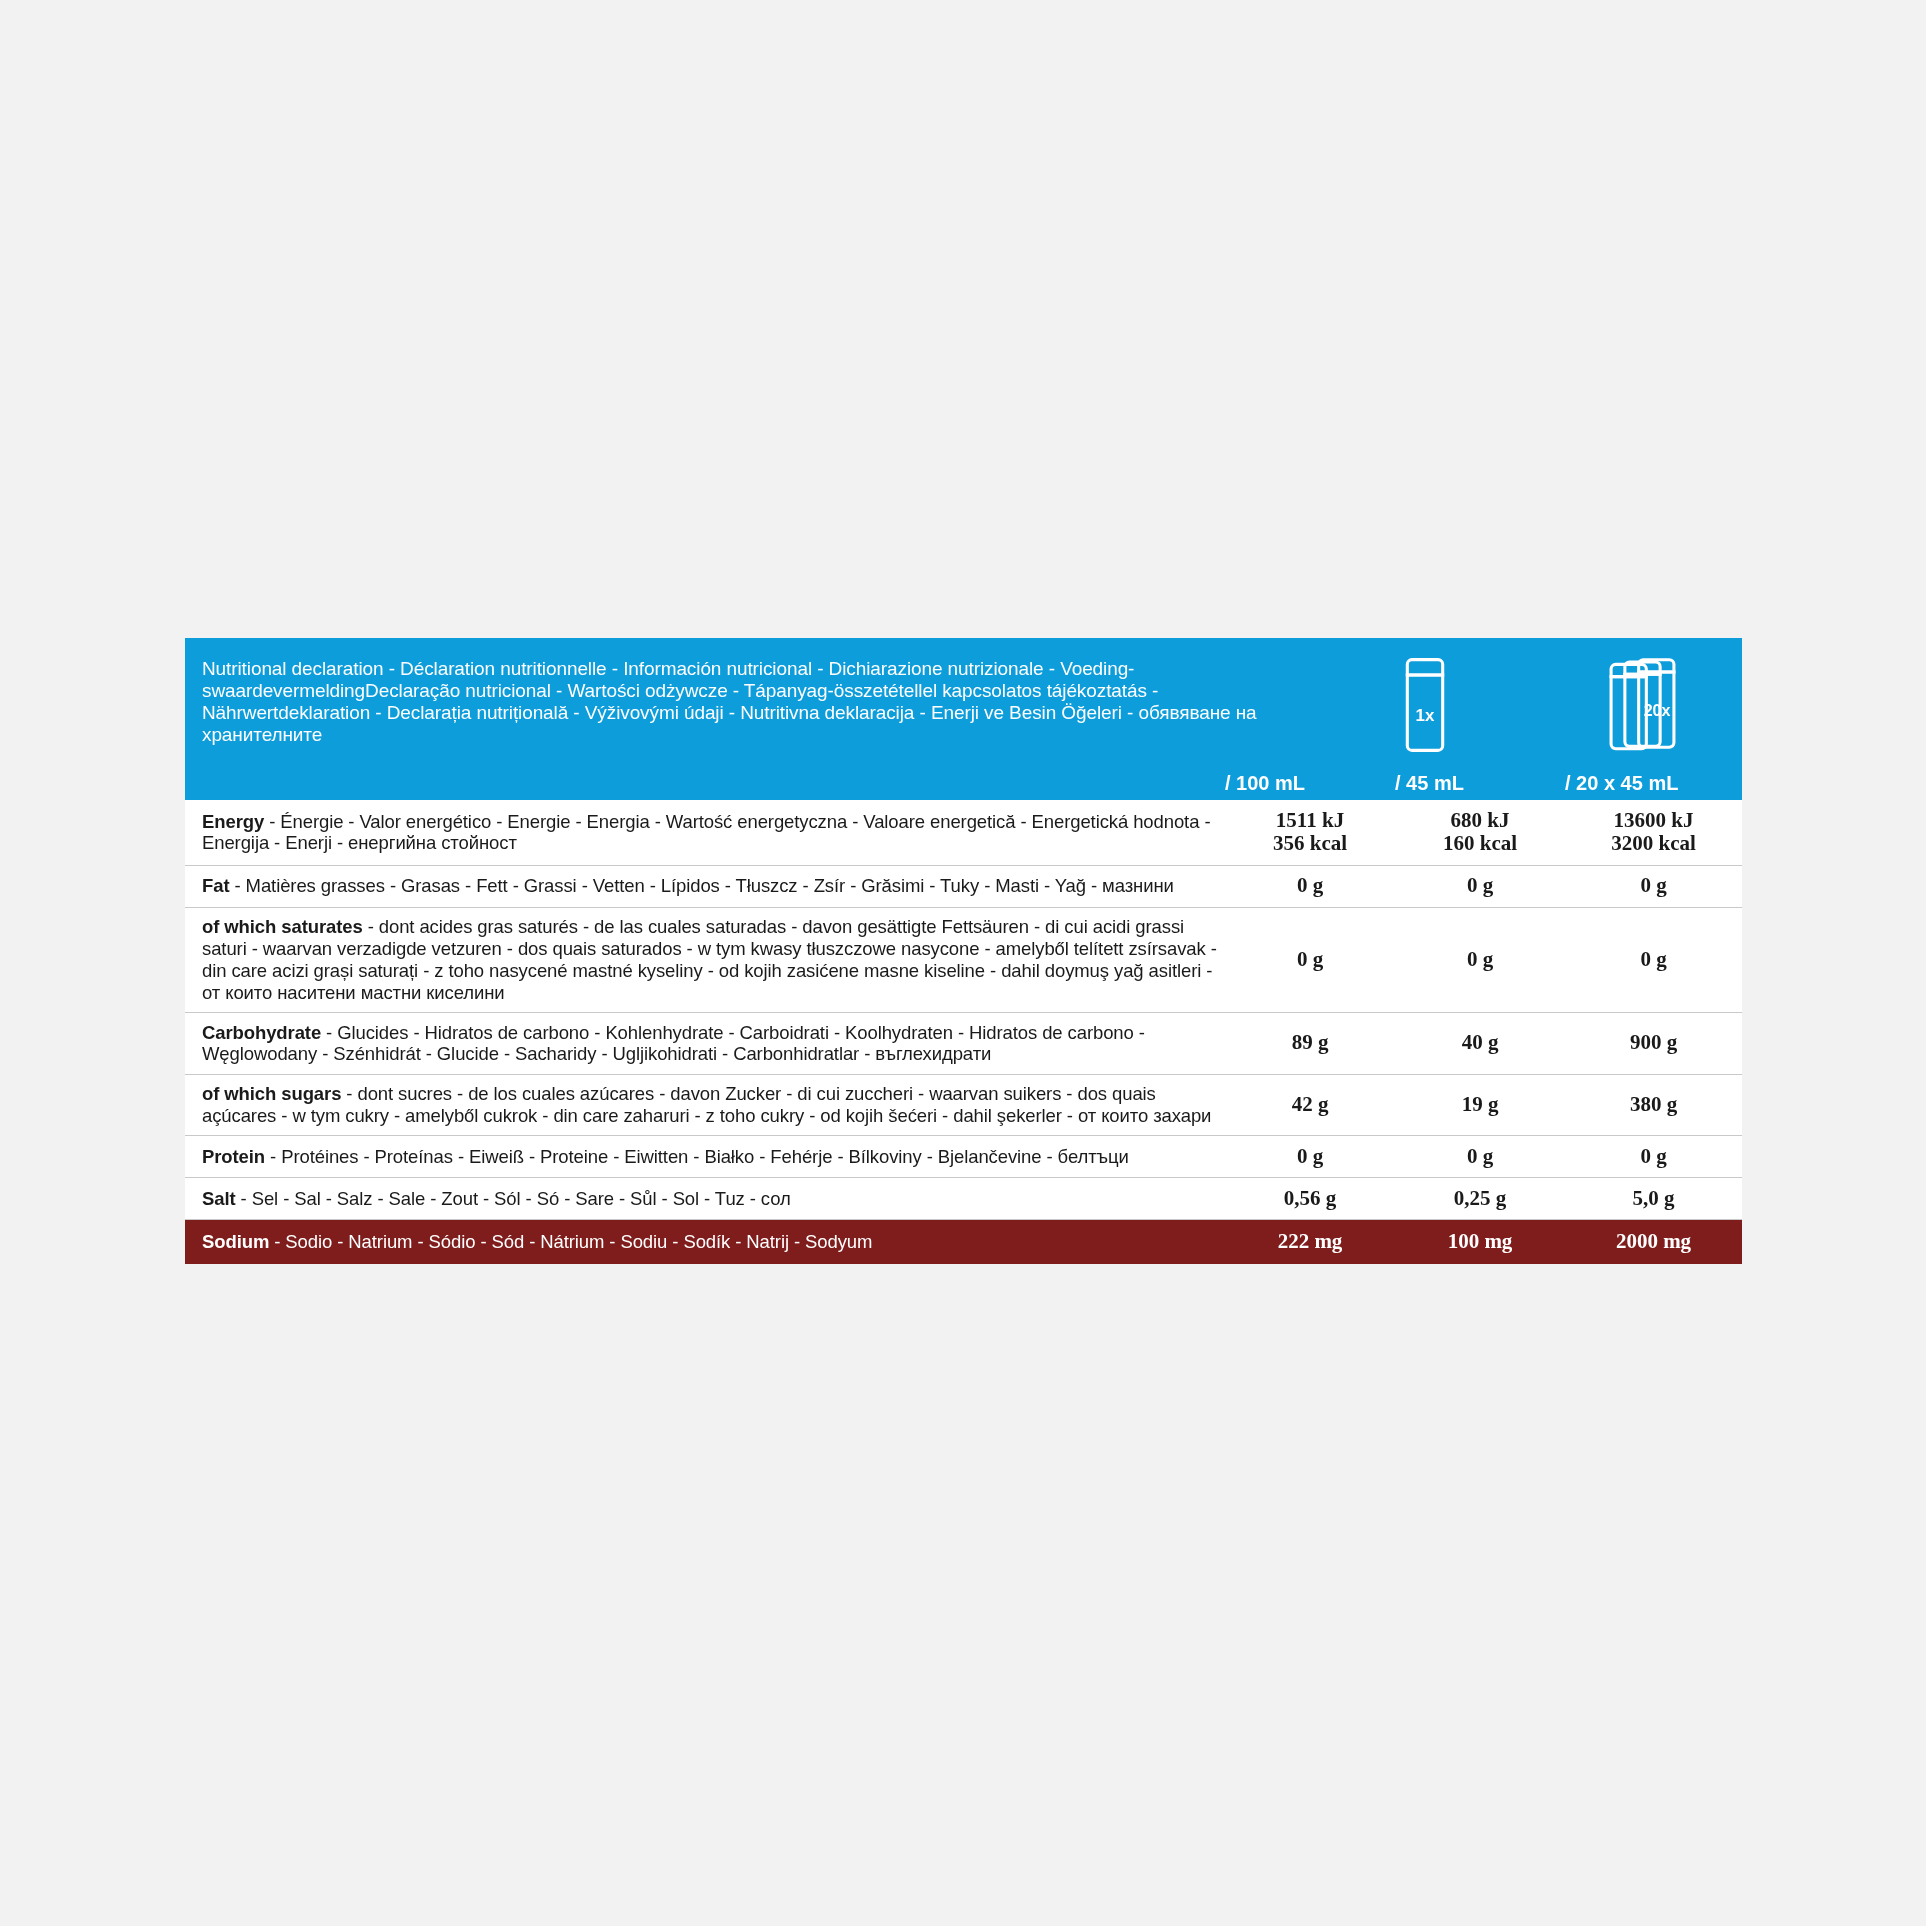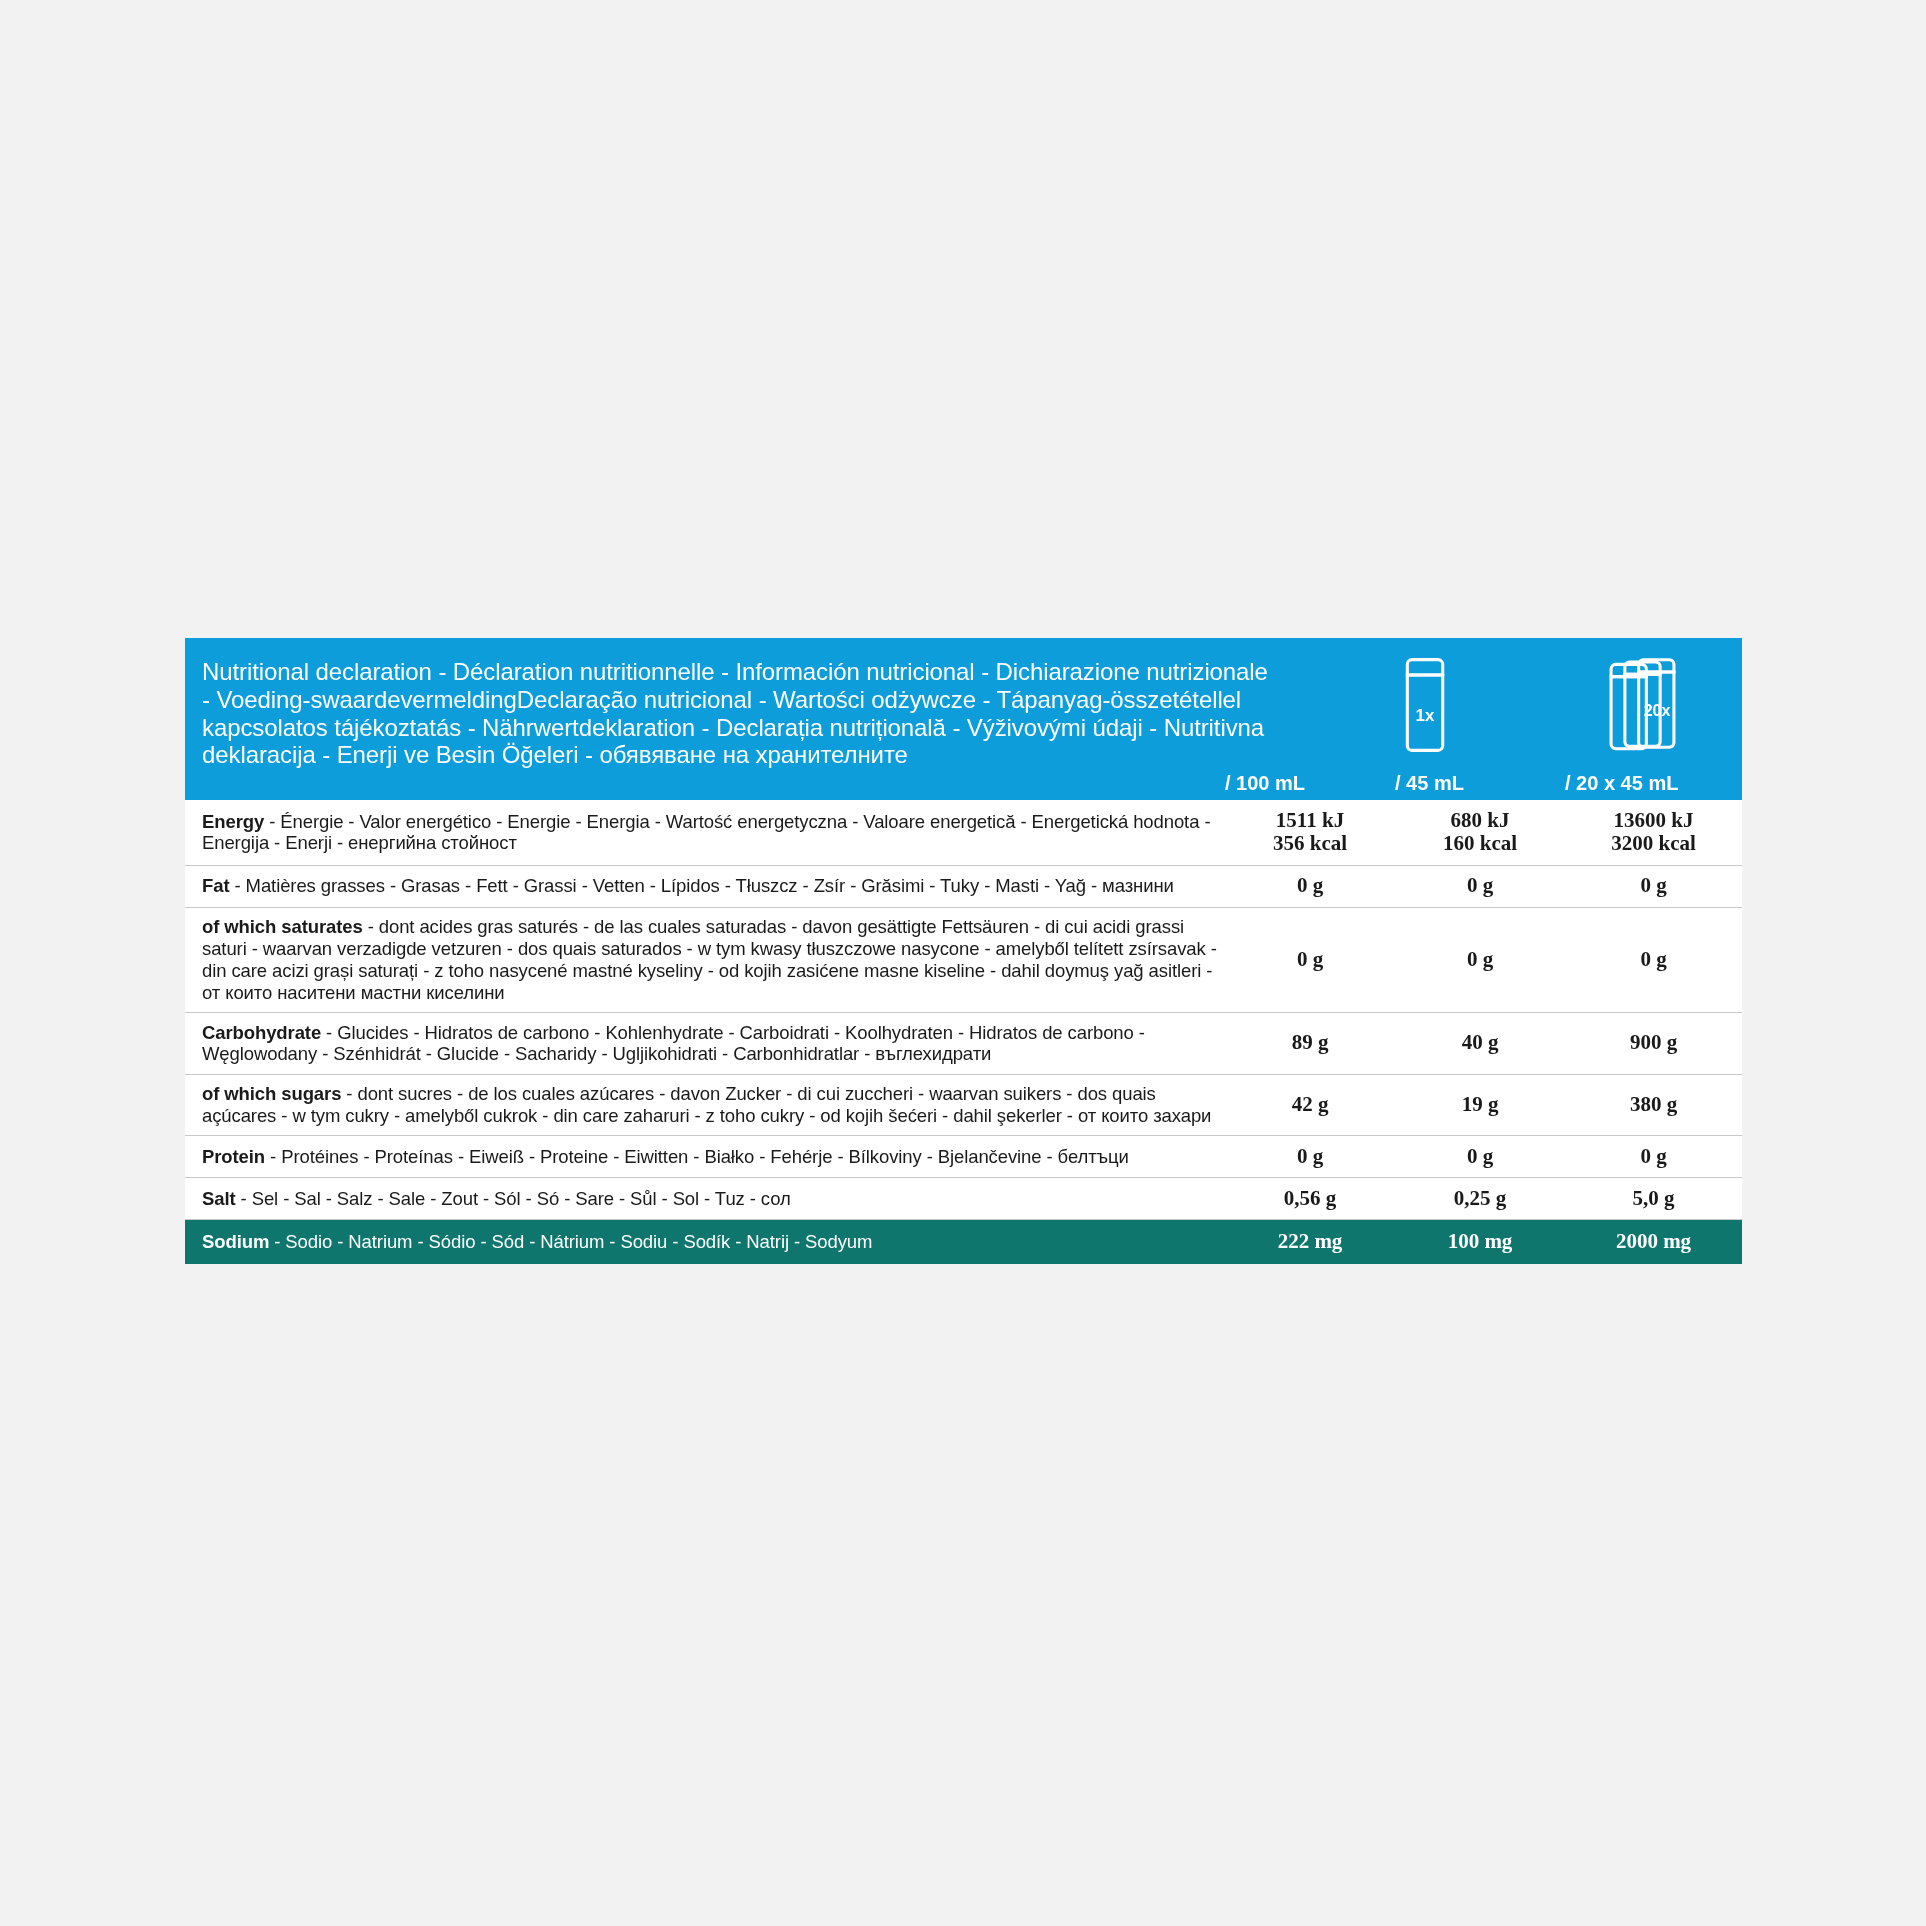--- a/index.html
+++ b/index.html
@@ -24,21 +24,21 @@
     background: #0d9ddb;
     color: #ffffff;
     position: relative;
     min-height: 162px;
   }
   .header-text {
     position: absolute;
     left: 17px;
     top: 20px;
     width: 1079px;
-    font-size: 24px;
+    font-size: 19px;
     line-height: 1.16;
     letter-spacing: -0.1px;
     font-weight: 400;
   }
   .col-heads {
     position: absolute;
     bottom: 5.4px;
     left: 1040px;
     right: 0;
     display: flex;
@@ -90,21 +90,21 @@
   }
   col.c-label { width: 1040px; }
   col.c-v1 { width: 170px; }
   col.c-v2 { width: 170px; }
   col.c-v3 { width: 177px; }
 
   tr.last td { border-bottom: none; }
 
   
   .sodium-row td {
-    background: #0f766e;
+    background: #7f1d1d;
     color: #ffffff;
     border-bottom: none;
   }
   .sodium-row .lbl { padding-top: 10.8px; padding-bottom: 10.8px; }
 </style>
 </head>
 <body>
 
 <div id="sheet">
 

